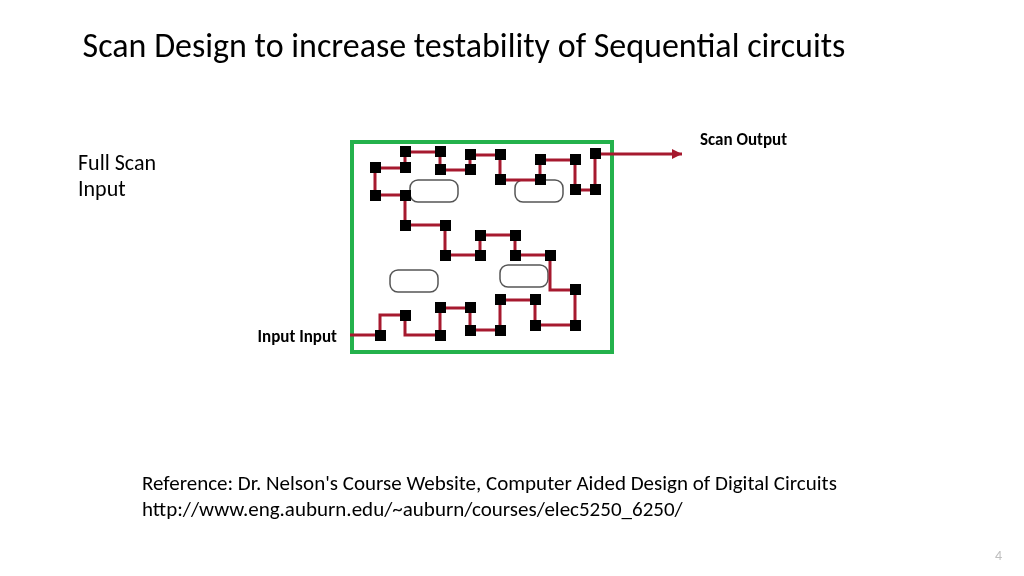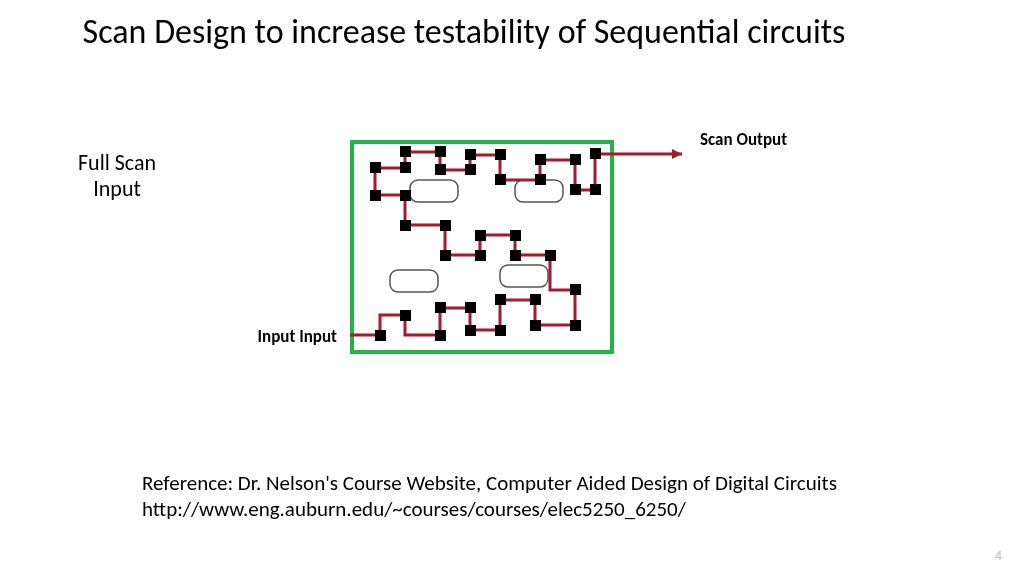--- a/index.html
+++ b/index.html
@@ -8,33 +8,32 @@
     width: 1024px;
     height: 576px;
     background: #ffffff;
     font-family: Calibri, "Segoe UI", Arial, sans-serif;
     color: #000;
     position: relative;
     overflow: hidden;
   }
   .title {
     position: absolute;
-    top: 12px;
+    top: 26px;
     left: 0;
     width: 928px;
     text-align: center;
     font-size: 34px;
     line-height: 1.15;
   }
   .label-full-scan {
     position: absolute;
     top: 150px;
     left: 78px;
     font-size: 22px;
-    text-align: center;
     line-height: 1.2;
   }
   .label-scan-input {
     position: absolute;
     top: 326px;
     left: 237px;
     font-size: 17px;
     font-weight: bold;
     text-align: right;
     width: 100px;
@@ -141,16 +140,16 @@
       <rect x="220" y="14" width="11" height="11"></rect>
       <rect x="220" y="44" width="11" height="11"></rect>
       <rect x="240" y="44" width="11" height="11"></rect>
       <rect x="240" y="8" width="11" height="11"></rect>
     </g>
   </svg>
 </div>
 
 <div class="reference">
   <div>Reference: Dr. Nelson's Course Website, Computer Aided Design of Digital Circuits</div>
-  <div>http://www.eng.auburn.edu/~courses/courses/elec5250_6250/</div>
+  <div>http://www.eng.auburn.edu/~auburn/courses/elec5250_6250/</div>
 </div>
 
 <div class="page-number">4</div>
 
 </body></html>

